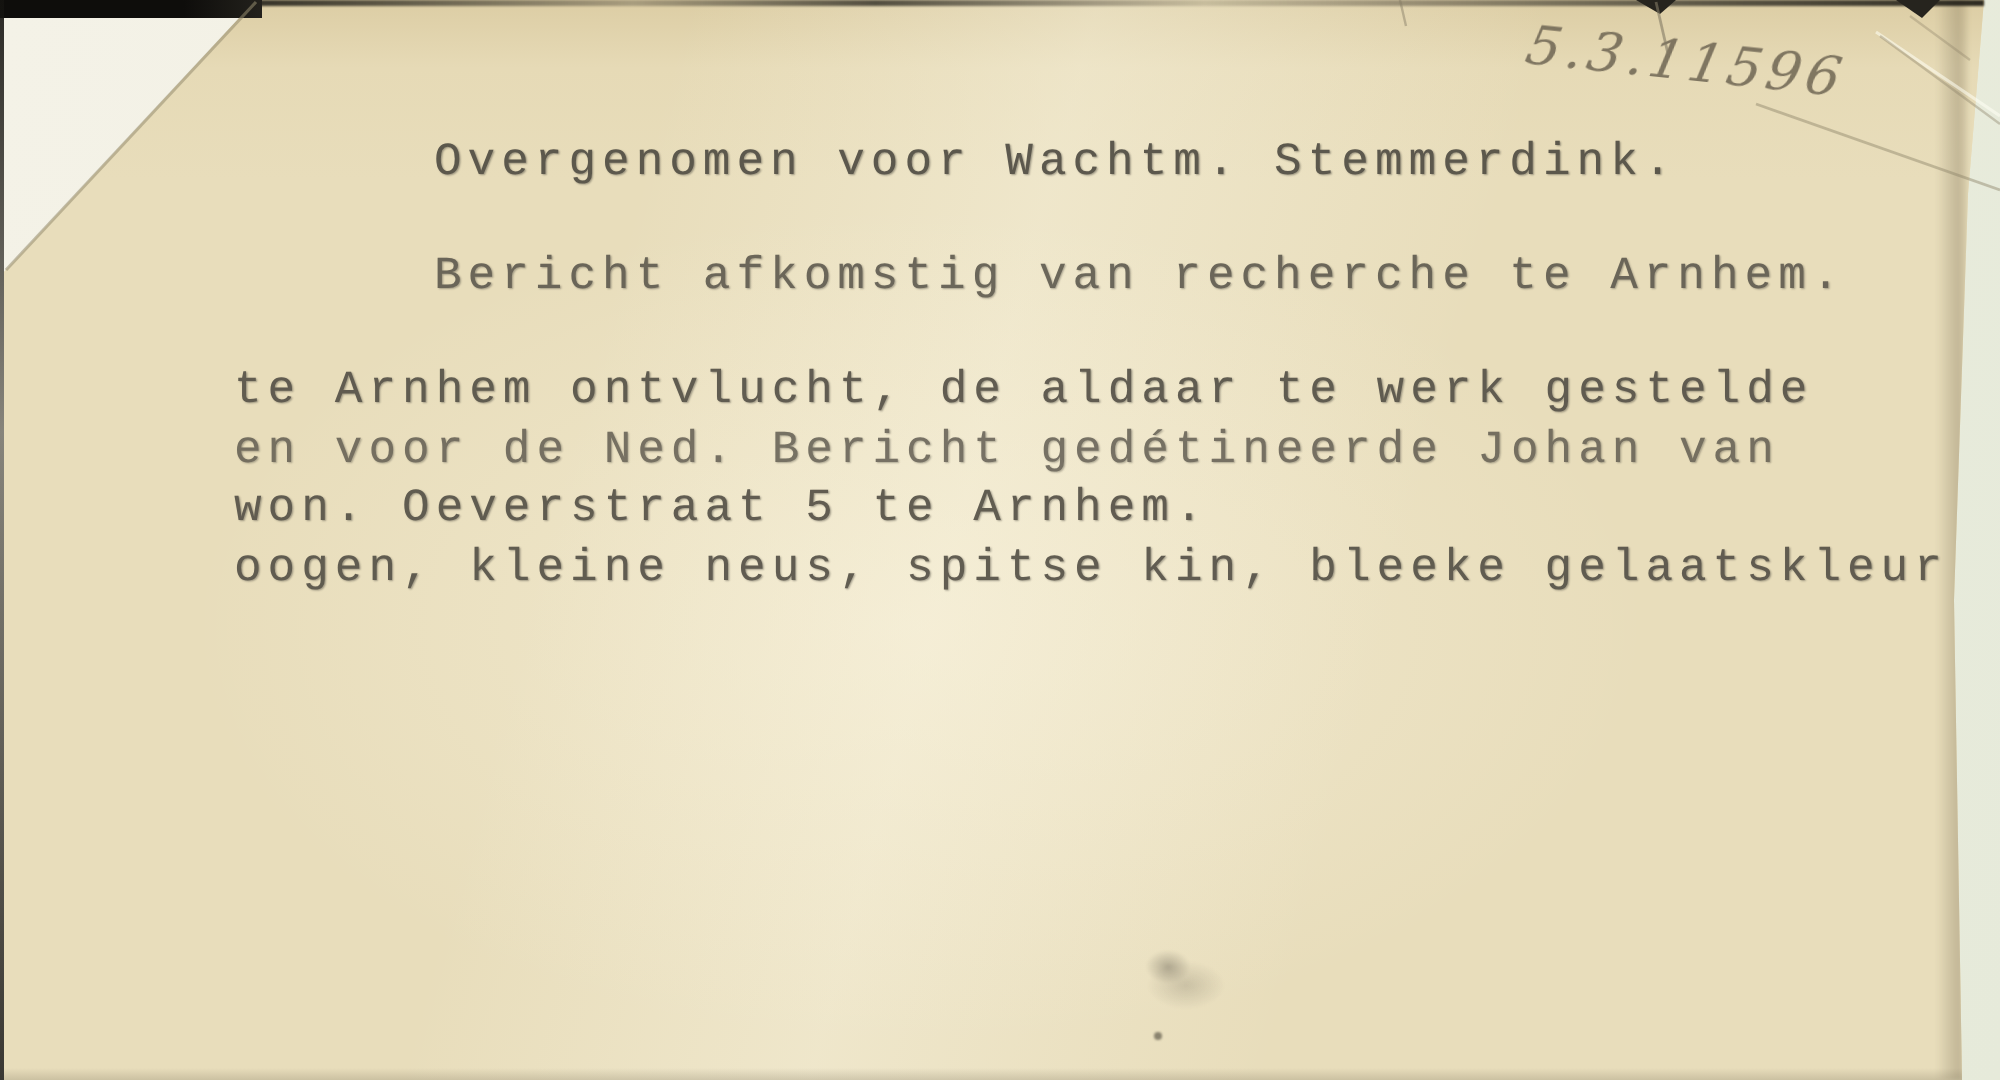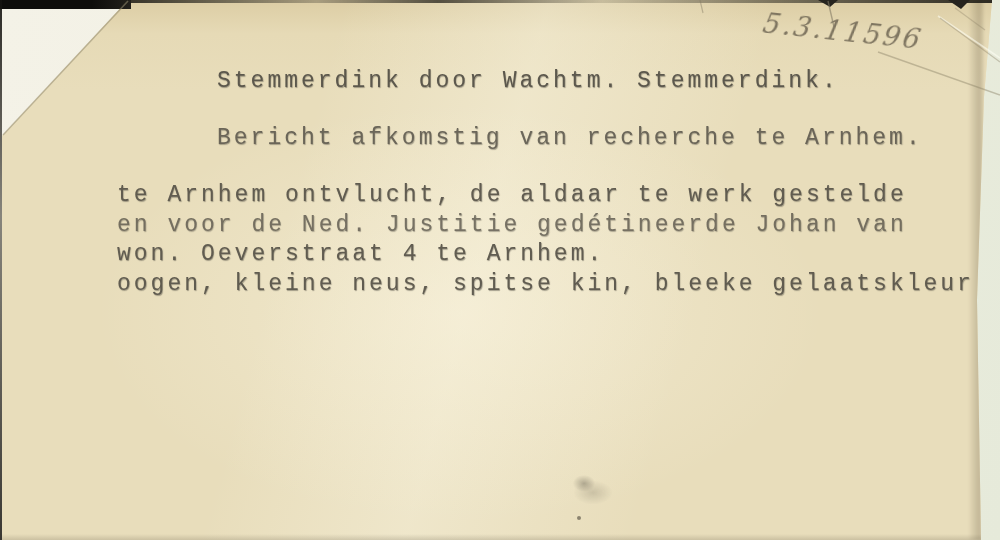--- a/index.html
+++ b/index.html
@@ -95,28 +95,28 @@
 </style>
 </head>
 <body>
 
 <div class="scan">
 
   <div class="backing"></div>
 
   <div class="paper">
 
-    <div class="type heading-1">Stemmerdink door Wachtm. Stemmerdink.</div>
+    <div class="type heading-1">Overgenomen voor Wachtm. Stemmerdink.</div>
 
     <div class="type heading-2">Bericht afkomstig van recherche te Arnhem.</div>
 
     <div class="type body-text">
       <div class="tline">te Arnhem ontvlucht, de aldaar te werk gestelde</div>
-      <div class="tline">en voor de Ned. Justitie gedétineerde Johan van</div>
-      <div class="tline">won. Oeverstraat 4 te Arnhem.</div>
+      <div class="tline">en voor de Ned. Bericht gedétineerde Johan van</div>
+      <div class="tline">won. Oeverstraat 5 te Arnhem.</div>
       <div class="tline">oogen, kleine neus, spitse kin, bleeke gelaatskleur</div>
     </div>
 
     <div class="handwritten">5.3.11596</div>
 
     <div class="smudge"></div>
     <div class="smudge-dot"></div>
 
     <div class="right-edge-shadow"></div>
     <div class="bottom-shadow"></div>

